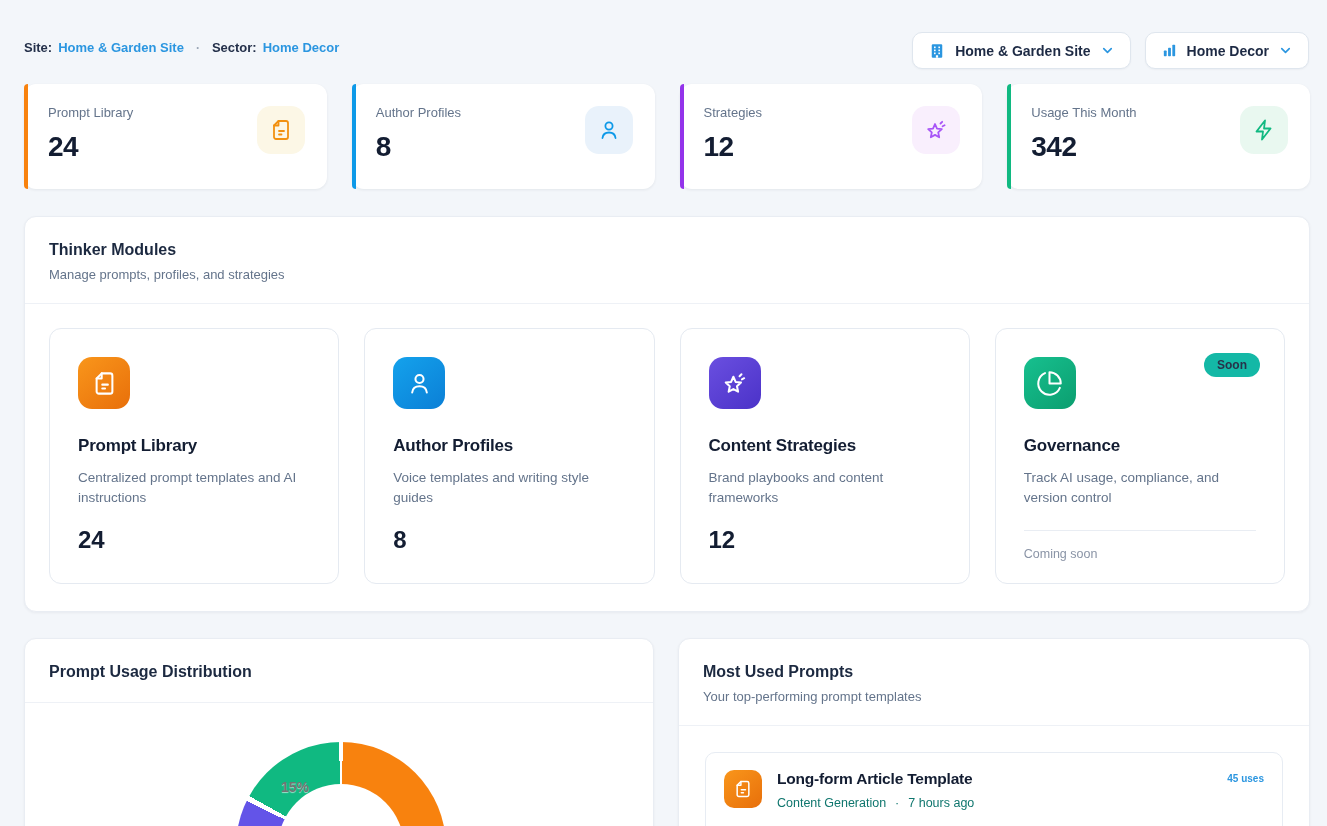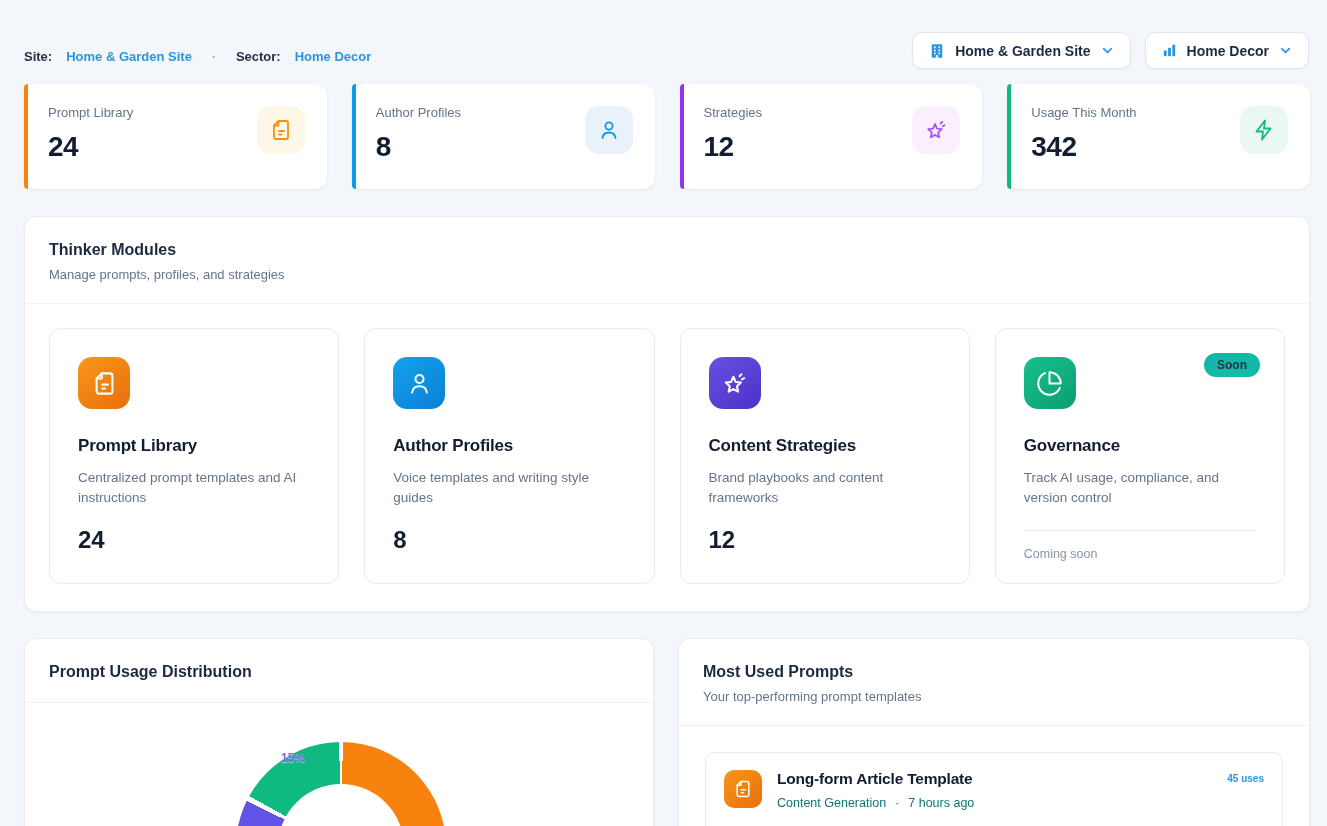--- a/index.html
+++ b/index.html
@@ -9,21 +9,21 @@
     background:#f3f6fa;
     font-family:"Liberation Sans", sans-serif;
     color:#141e33;
   }
   .icon { display:inline-flex; align-items:center; justify-content:center; }
   .icon svg { display:block; }
 
   
   .page-header { position:absolute; left:24px; top:24px; }
   .page-title { font-size:23px; font-weight:800; letter-spacing:-0.3px; color:#131d32; }
-  .page-sub { margin-top:25px; font-size:13px; font-weight:700; color:#1d2a44; display:flex; gap:14px; align-items:center; }
+  .page-sub { margin-top:16px; font-size:13px; font-weight:700; color:#1d2a44; display:flex; gap:6px; align-items:center; }
   .page-sub .lbl { color:#24304a; }
   .page-sub a { color:#2b96e0; text-decoration:none; }
   .page-sub .dot { color:#9aa6b5; margin:0 6px; font-size:12px; }
 
   .header-controls { position:absolute; top:32px; right:18px; display:flex; gap:14px; }
   .selector-btn {
     display:inline-flex; align-items:center; gap:9px; height:37px; padding:0 15px;
     background:#fff; border:1px solid #dfe6ee; border-radius:10px;
     font-size:14px; font-weight:700; color:#1d2a44; cursor:pointer;
     box-shadow:0 1px 2px rgba(20,30,50,.04);
@@ -83,21 +83,21 @@
       #f8820e 1deg 160deg,
       #fff 160deg 163deg,
       #0d99e8 163deg 225deg,
       #fff 225deg 228deg,
       #6354e8 228deg 296deg,
       #fff 296deg 299deg,
       #10b981 299deg 359deg,
       #fff 359deg 360deg);
   }
   .donut::after { content:""; position:absolute; left:42px; top:42px; width:126px; height:126px; border-radius:50%; background:#fff; }
-  .donut-label { position:absolute; left:256px; top:48px; font-size:12px; font-weight:700; color:#8b5cf6; text-shadow:0 1px 1px rgba(255,255,255,.6); }
+  .donut-label { position:absolute; left:256px; top:76px; font-size:14px; font-weight:700; color:#737373; text-shadow:0 1px 1px rgba(255,255,255,.6); }
 
   .prompt-list { padding:26px; }
   .prompt-item {
     display:flex; align-items:flex-start; gap:15px; min-height:84px;
     border:1px solid #e7ecf3; border-radius:10px; padding:17px 18px; background:#fff; cursor:pointer;
   }
   .prompt-item-icon { flex:0 0 auto; width:38px; height:38px; border-radius:10px; display:flex; align-items:center; justify-content:center; color:#fff; background:linear-gradient(140deg,#f9961b,#e86f0a); }
   .prompt-item-title { font-size:15.5px; font-weight:800; color:#131d32; letter-spacing:-0.2px; }
   .prompt-item-meta { margin-top:8px; font-size:12.5px; color:#0f766e; display:flex; gap:9px; align-items:center; }
   .prompt-item-uses { margin-left:auto; padding-top:3px; font-size:10px; font-weight:700; color:#2b96e0; white-space:nowrap; }

